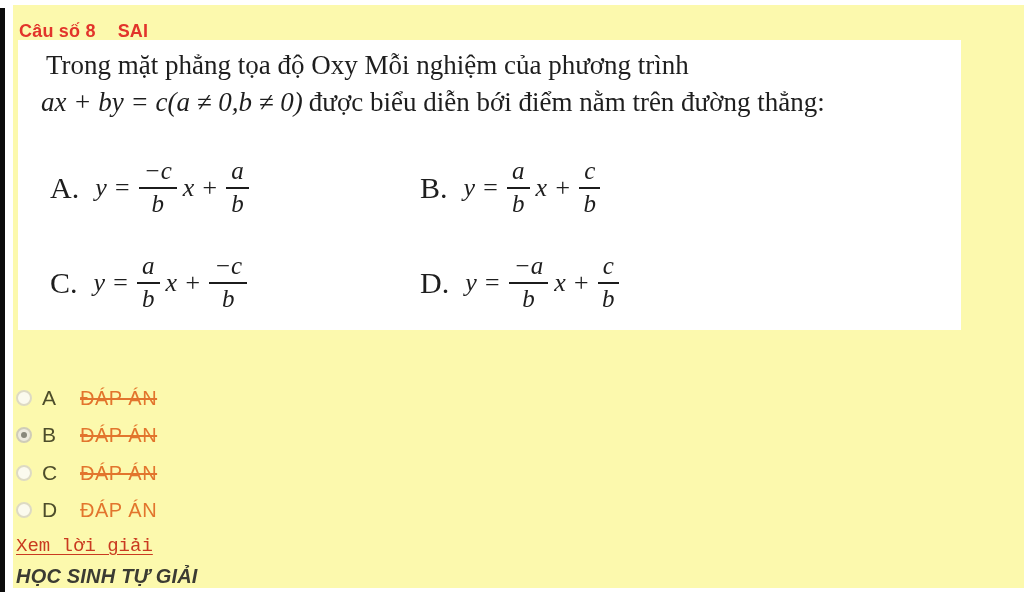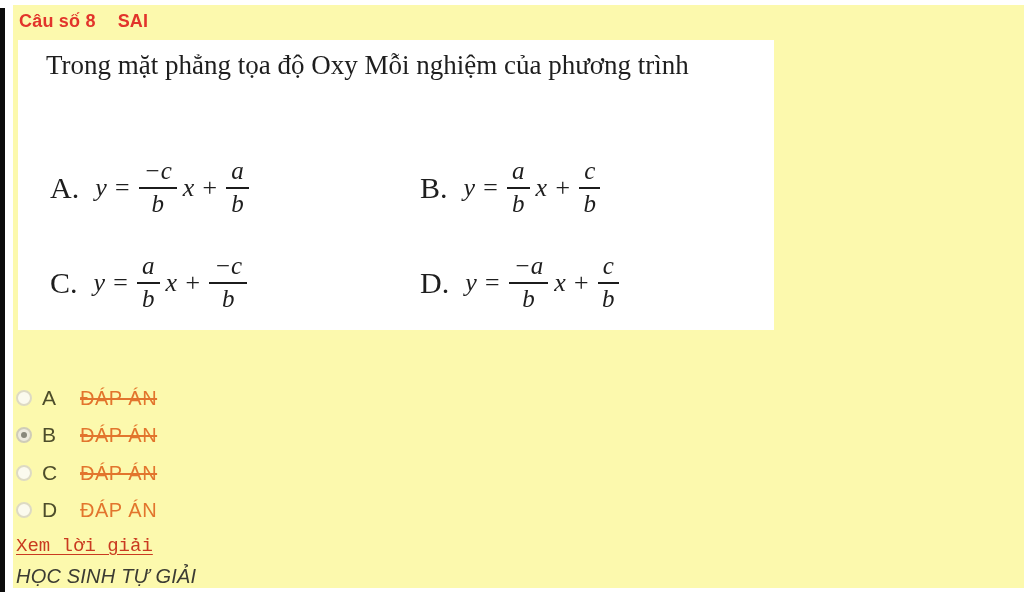--- a/index.html
+++ b/index.html
@@ -8,23 +8,23 @@
     --answer-orange:#e2752d;
     --link-red:#c93a20;
     --letter-olive:#4d4d2b;
     --ink:#1e1e1e;
   }
   *{margin:0;padding:0;box-sizing:border-box;}
   body{font-family:"Liberation Sans",sans-serif;background:#ffffff;}
   .screen{position:relative;width:1024px;height:592px;background:#ffffff;overflow:hidden;}
   .left-bar{position:absolute;left:0;top:8px;width:5px;height:584px;background:#0c0c0c;}
   .yellow-panel{position:absolute;left:13px;top:5px;width:1011px;height:583px;background:var(--bg);}
-  .header{position:absolute;left:6px;top:6px;font-size:18px;font-weight:bold;color:var(--status-red);letter-spacing:.2px;}
+  .header{position:absolute;left:6px;top:16px;font-size:18px;font-weight:bold;color:var(--status-red);letter-spacing:.2px;}
   .header .status{margin-left:22px;}
-  .card{position:absolute;left:5px;top:35px;width:756px;height:290px;background:#ffffff;}
+  .card{position:absolute;left:5px;top:35px;width:943px;height:290px;background:#ffffff;}
   .q-line1{position:absolute;left:28px;top:10px;font-family:"Liberation Serif",serif;font-size:27px;color:var(--ink);}
   .q-line2{position:absolute;left:23px;top:47px;font-family:"Liberation Serif",serif;font-size:27px;color:var(--ink);}
   .math{font-family:"Liberation Serif",serif;font-style:italic;}
   .q-line2 .math{margin-right:6px;}
   .option{position:absolute;display:flex;align-items:center;font-family:"Liberation Serif",serif;color:var(--ink);}
   .opt-letter{font-size:30px;margin-right:16px;font-style:normal;}
   .option .lead{font-size:26px;margin-right:8px;}
   .option .mid{font-size:26px;margin:0 8px 0 6px;}
   .frac{display:inline-flex;flex-direction:column;align-items:center;font-family:"Liberation Serif",serif;font-style:italic;font-size:25px;line-height:1.15;color:var(--ink);}
   .frac .num{border-bottom:2px solid #1c1c1c;padding:0 5px 1px;}
@@ -38,36 +38,39 @@
   .radio.checked{border-color:#cfccb8;background:#eceade;}
   .radio.checked::after{content:"";position:absolute;left:3px;top:3px;width:6px;height:6px;border-radius:50%;background:#88887c;}
   .ans-letter{margin-left:10px;font-size:21px;color:var(--letter-olive);min-width:18px;}
   .ans-label{margin-left:20px;font-size:20px;color:var(--answer-orange);letter-spacing:.5px;}
   .ans-label.struck{text-decoration:line-through;text-decoration-thickness:2px;}
   .row-a{top:380px;}
   .row-b{top:417px;}
   .row-c{top:455px;}
   .row-d{top:492px;}
   .solution-link{position:absolute;left:3px;top:530px;font-size:19px;color:var(--link-red);text-decoration:underline;text-underline-offset:3px;cursor:pointer;font-family:Liberation Mono, monospace;}
-  .footer-note{position:absolute;left:3px;top:560px;font-size:20px;font-weight:normal;font-style:italic;color:#3b3b33;letter-spacing:.2px;}
+  .footer-note{position:absolute;left:3px;top:560px;font-size:20px;font-weight:bold;font-style:italic;color:#3b3b33;letter-spacing:.2px;}
 </style>
 </head>
 <body>
 
 <div class="screen">
   <div class="left-bar"></div>
 
   <div class="yellow-panel">
 
     <div class="header">
       <span>Câu số 8</span><span class="status">SAI</span>
     </div>
 
     <div class="card">
       <div class="q-line1">Trong mặt phẳng tọa độ Oxy  Mỗi nghiệm của phương trình</div>
+      <div class="q-line2">
+        <span class="math">ax + by = c(a ≠ 0,b ≠ 0)</span><span>được biểu diễn bới điểm nằm trên đường thẳng:</span>
+      </div>
 
       <div class="option opt-a">
         <span class="opt-letter">A.</span>
         <span class="math lead">y =</span>
         <span class="frac">
             <span class="num">−c</span>
             <span class="den">b</span>
           </span>
         <span class="math mid">x +</span>
         <span class="frac">

